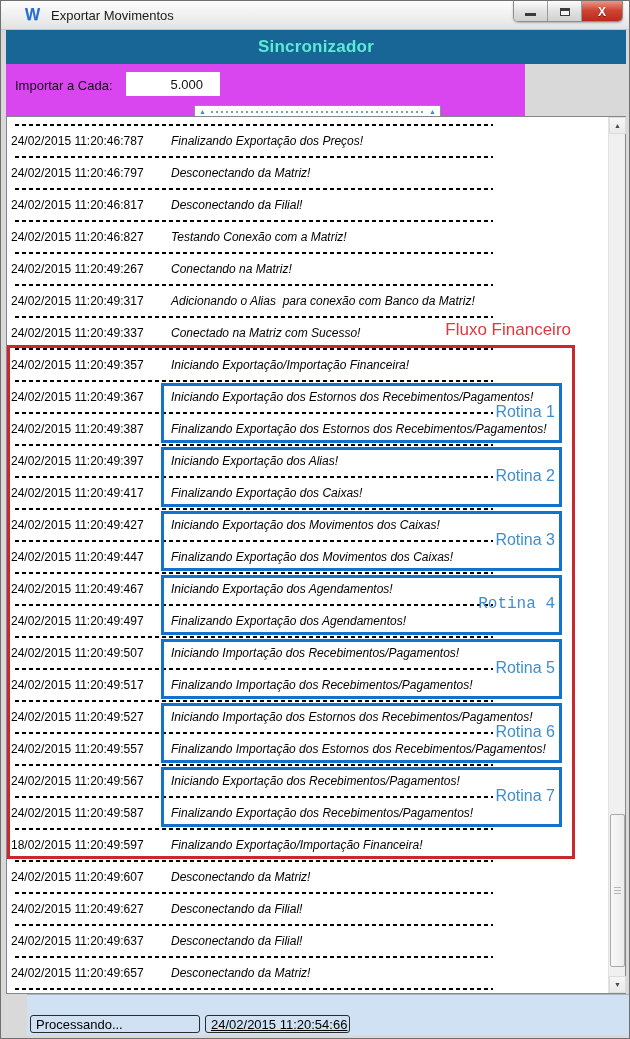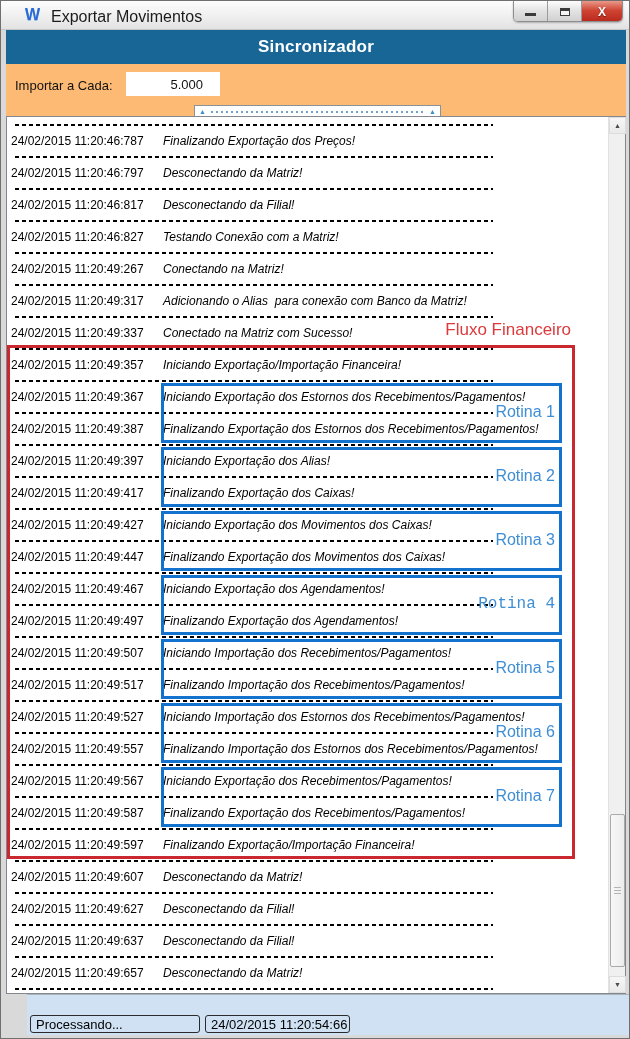--- a/index.html
+++ b/index.html
@@ -1,63 +1,63 @@
 <!DOCTYPE html>
 <html><head>
 <meta charset="utf-8">
 <style>
   html,body{margin:0;padding:0;background:#555;}
   *{box-sizing:border-box;font-family:"Liberation Sans",sans-serif;}
   .window{position:relative;width:630px;height:1039px;background:#d9d9d9;border:1px solid #6f6f6f;overflow:hidden;margin:0 auto;}
   
   .titlebar{position:absolute;top:0;left:0;right:0;height:29px;background:linear-gradient(180deg,#fdfdfd,#eeeeee 60%,#e2e2e2);border-bottom:1px solid #c6c6c6;}
   .app-icon{position:absolute;left:24px;top:5px;font-size:16px;font-weight:bold;color:#2a6bd4;text-shadow:0 1px 0 #9cc0f0;}
-  .win-title{position:absolute;left:50px;top:7px;font-size:16px;color:#1b1b1b;}
+  .win-title{position:absolute;left:50px;top:7px;font-size:13px;color:#1b1b1b;}
   .winbtns{position:absolute;right:6px;top:0;height:21px;display:flex;border:1px solid #8e8e8e;border-top:none;border-radius:0 0 5px 5px;overflow:hidden;box-shadow:0 1px 2px rgba(0,0,0,.25);}
   .wbtn{width:34px;height:21px;display:flex;align-items:center;justify-content:center;border-right:1px solid #9a9a9a;background:linear-gradient(180deg,#fdfdfd,#e3e3e3 45%,#cfcfcf);cursor:pointer;}
   .wbtn.close{width:40px;border-right:none;background:linear-gradient(180deg,#e8998a,#cf4433 45%,#b8281c);}
   .glyph-min{width:11px;height:3px;background:#3a3a3a;margin-top:6px;}
   .glyph-max{width:10px;height:8px;border:1px solid #3a3a3a;border-top:3px solid #3a3a3a;background:#f4f4f4;}
   .glyph-x{color:#fff;font-weight:bold;font-size:12px;text-shadow:0 1px 1px rgba(60,0,0,.6);}
   
   .header{position:absolute;top:29px;left:5px;width:620px;height:34px;background:#176696;display:flex;align-items:center;justify-content:center;}
-  .header span{color:#ffffff;font-weight:bold;font-size:17px;letter-spacing:.2px;}
-  
-  .panel{position:absolute;top:63px;left:5px;width:620px;height:52px;background:#fdba74;}
+  .header span{color:#5eead4;font-weight:bold;font-size:17px;letter-spacing:.2px;}
+  
+  .panel{position:absolute;top:63px;left:5px;width:519px;height:52px;background:#d946ef;}
   .imp-label{position:absolute;left:9px;top:14px;font-size:13px;color:#111;}
   .imp-input{position:absolute;left:120px;top:8px;width:94px;height:24px;border:0;background:#fff;font-size:13px;text-align:right;padding-right:17px;color:#111;}
   .slider{position:absolute;left:188px;top:41px;width:247px;height:14px;background:#fff;border:1px solid #8a9199;}
   .slider .track{position:absolute;left:16px;right:16px;top:5px;height:2px;background:repeating-linear-gradient(90deg,#6fa3cc 0 2px,transparent 2px 5px);}
   .slider .tri{position:absolute;top:0;font-size:7px;color:#3d8fc6;line-height:12px;}
   .slider .tri.l{left:4px;} .slider .tri.r{right:4px;}
   
   .log{position:absolute;top:115px;left:5px;width:620px;height:878px;background:#fff;border:1px solid #828790;}
   .log-lines{position:absolute;left:2px;top:0;right:19px;bottom:0;overflow:hidden;}
-  .line{height:16px;display:flex;align-items:center;padding-left:2px;font-size:12px;color:#000;}
+  .line{height:16px;display:flex;align-items:center;padding-left:2px;font-size:12px;color:#000;gap:8px;}
   .dashrule{width:478px;height:2px;margin-left:4px;background:repeating-linear-gradient(90deg,#000 0 4px,transparent 4px 7px);}
   .ts{display:inline-block;width:152px;white-space:pre;}
   .mt{white-space:pre;font-style:italic;}
   
   .vscroll{position:absolute;top:0;right:0;bottom:0;width:17px;background:#f0f0f0;border-left:1px solid #e2e2e2;}
   .sb-btn{position:absolute;left:0;width:17px;height:17px;background:linear-gradient(180deg,#f6f6f6,#eaeaea);border:1px solid #dcdcdc;display:flex;align-items:center;justify-content:center;cursor:pointer;}
   .sb-btn.up{top:0;} .sb-btn.down{bottom:0;}
   .sb-btn .arr{font-size:7px;color:#4a4a4a;line-height:7px;}
   .sb-thumb{position:absolute;left:1px;width:15px;top:697px;height:153px;background:linear-gradient(90deg,#f8f8f8,#ececec);border:1px solid #a9a9a9;border-radius:2px;cursor:pointer;}
   .sb-thumb .grip{position:absolute;left:3px;right:3px;top:50%;margin-top:-4px;height:7px;background:repeating-linear-gradient(180deg,#b5b5b5 0 1px,transparent 1px 3px);}
   
   #overlays{position:absolute;inset:0;pointer-events:none;z-index:5;}
   .flow-box{position:absolute;left:6px;width:568px;border:3px solid #c9292e;}
   .flow-label{position:absolute;right:58px;font-size:17px;color:#dd3a3c;white-space:nowrap;}
   .routine-box{position:absolute;left:160px;width:401px;border:3px solid #1272cd;}
   .routine-label{position:absolute;right:74px;font-size:16px;color:#3e8ed6;white-space:nowrap;text-align:center;}
   
   .statusbar{position:absolute;top:993px;left:5px;width:620px;height:41px;background:#cfe1f3;border-top:1px solid #aab4bd;margin-left:21px;}
   .sbox{position:absolute;top:20px;height:18px;border:1px solid #2b2b2b;border-radius:3px;display:flex;align-items:center;padding-left:5px;font-size:13px;color:#000;background:#cfe1f3;}
   .sbox.status{left:3px;width:170px;}
-  .sbox.time{left:178px;width:145px;}
+  .sbox.time{left:178px;width:145px;text-decoration:underline;}
   .grip-dots{position:absolute;right:4px;bottom:4px;width:12px;height:12px;cursor:nwse-resize;}
   .grip-dots i{position:absolute;width:2px;height:2px;background:#9aa0a6;box-shadow:-4px 0 0 #c4c8cc,0 -4px 0 #c4c8cc,-8px 0 0 #dfe2e5,0 -8px 0 #dfe2e5,-4px -4px 0 #dfe2e5;right:0;bottom:0;}
 </style>
 </head>
 <body>
 
 <div class="window">
 
   <div class="titlebar">
     <span class="app-icon">W</span>
@@ -242,21 +242,21 @@
           <div class="dashrule"></div>
         </div>
         <div class="line">
           <span class="ts">24/02/2015 11:20:49:587</span>
           <span class="mt">Finalizando Exportação dos Recebimentos/Pagamentos!</span>
         </div>
         <div class="line">
           <div class="dashrule"></div>
         </div>
         <div class="line">
-          <span class="ts">24/02/2015 11:20:49:597</span>
+          <span class="ts">18/02/2015 11:20:49:597</span>
           <span class="mt">Finalizando Exportação/Importação Financeira!</span>
         </div>
         <div class="line">
           <div class="dashrule"></div>
         </div>
         <div class="line">
           <span class="ts">24/02/2015 11:20:49:607</span>
           <span class="mt">Desconectando da Matriz!</span>
         </div>
         <div class="line">

